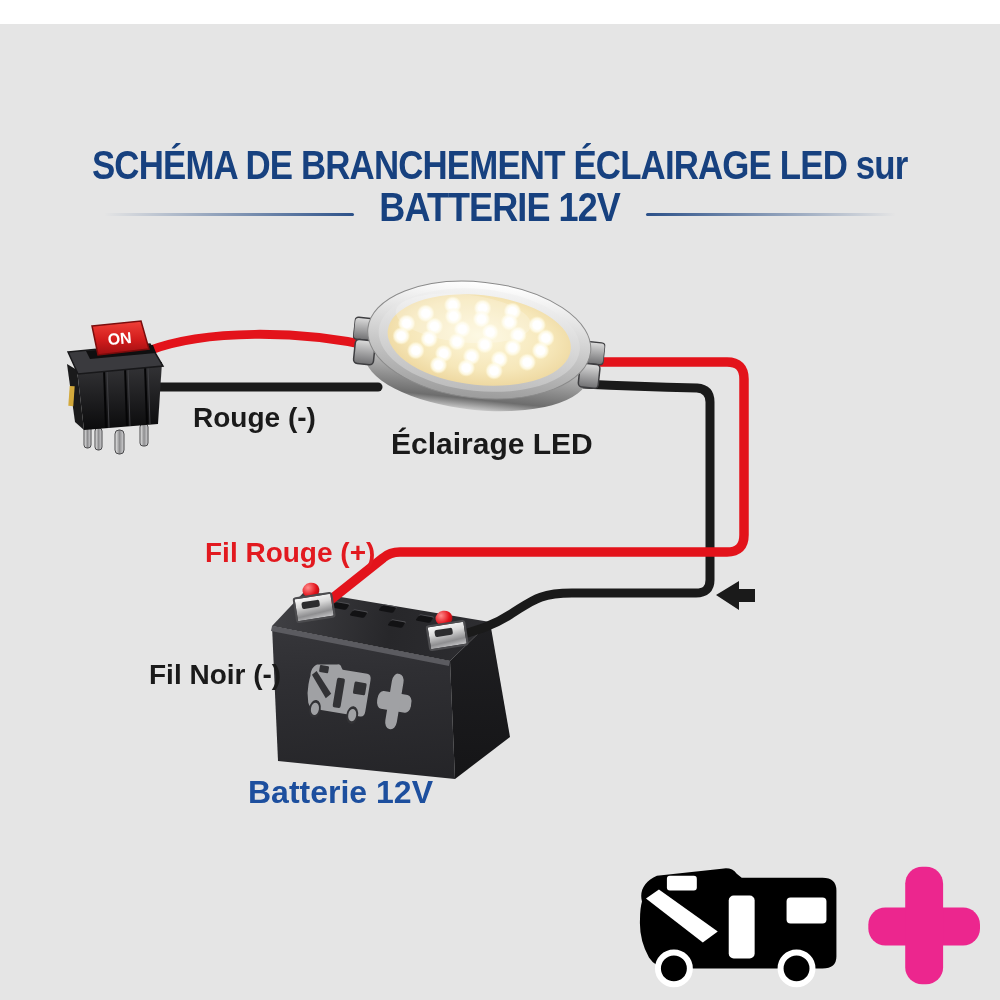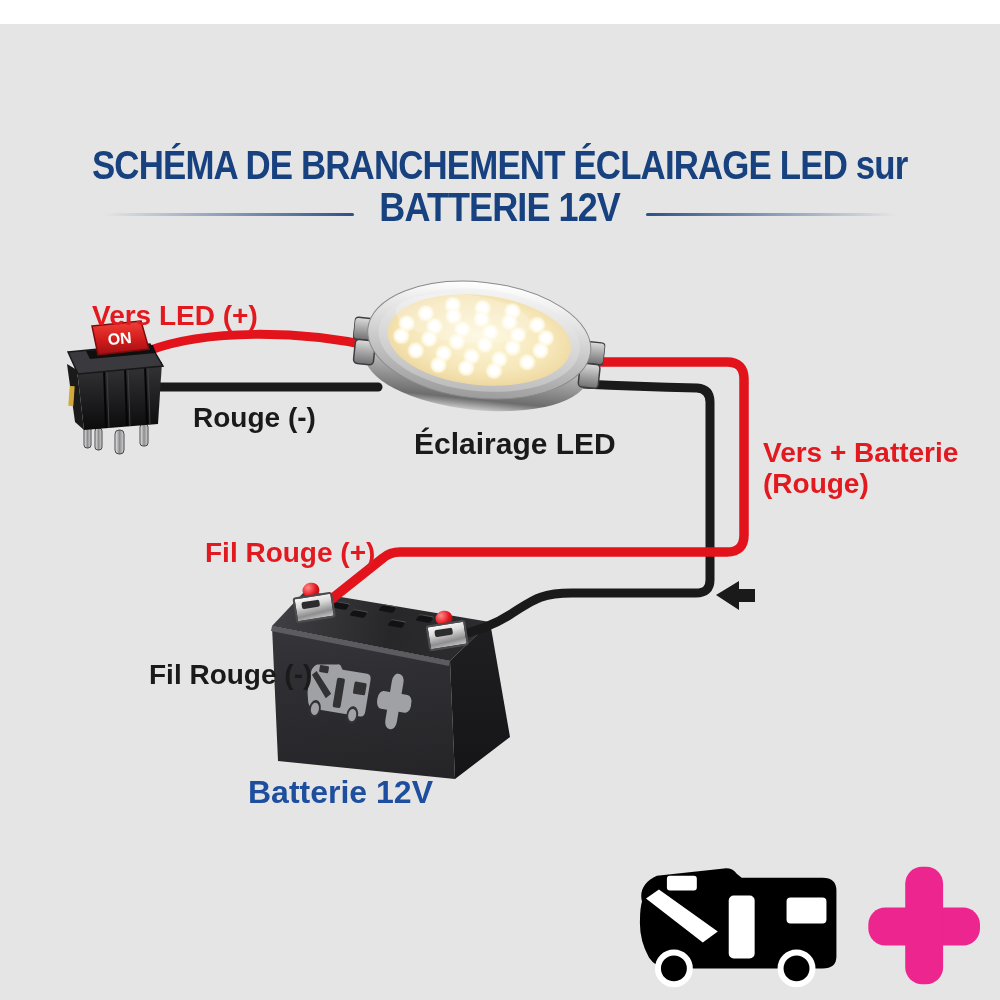--- a/index.html
+++ b/index.html
@@ -14,21 +14,21 @@
   .title2 .sq{display:inline-block;transform:scaleX(.9);letter-spacing:-1px;}
   .rule{position:absolute;top:189px;width:250px;height:3px;border-radius:2px;}
   .rule.l{left:104px;background:linear-gradient(90deg,rgba(24,65,127,0),rgba(24,65,127,.9));}
   .rule.r{left:646px;background:linear-gradient(270deg,rgba(24,65,127,0),rgba(24,65,127,.9));}
   
   .lbl{position:absolute;font-weight:700;white-space:nowrap;line-height:1.1;z-index:40;}
   .red{color:#E2191F;} .blk{color:#1A1A1A;} .blu{color:#1D4F9E;}
   .lbl-versled{left:92px;top:277px;font-size:28px;}
   .lbl-versminus{left:193px;top:379px;font-size:28px;}
   .lbl-inter{left:34px;top:428px;font-size:29px;}
-  .lbl-eclairage{left:414px;top:403px;font-size:30px;}
+  .lbl-eclairage{left:391px;top:403px;font-size:30px;}
   .lbl-versplus{left:763px;top:414px;font-size:28px;}
   .lbl-versmoins{left:760px;top:539px;font-size:28px;}
   .lbl-filrouge{left:205px;top:514px;font-size:28px;}
   .lbl-filnoir{left:149px;top:636px;font-size:28px;}
   .lbl-batterie{left:248px;top:751px;font-size:32px;}
   
   .wires{position:absolute;left:0;top:0;z-index:10;}
   .battery-body{position:absolute;left:252px;top:545px;width:290px;height:230px;z-index:5;}
   .face{position:absolute;left:0;top:0;width:290px;height:230px;}
   .face.top{background:linear-gradient(100deg,#46464a 0%,#27272a 45%,#333337 100%);
@@ -246,29 +246,24 @@
         <circle cx="120" cy="83" r="9"></circle>
         <circle cx="148" cy="83" r="9"></circle>
         <circle cx="176" cy="83" r="9"></circle>
       <circle cx="88" cy="95" r="9"></circle>
         <circle cx="116" cy="95" r="9"></circle>
         <circle cx="144" cy="95" r="9"></circle>
     </g>
     <ellipse cx="108" cy="46" rx="68" ry="24" fill="rgba(255,255,255,.22)"></ellipse>
   </svg>
 
-  <div class="lbl red lbl-versled">Vers LED (+)</div>
   <div class="lbl blk lbl-versminus">Rouge (-)</div>
   <div class="lbl blk lbl-eclairage">Éclairage LED</div>
-  <div class="lbl red lbl-versplus">
-    <span style="display:block">Vers + Batterie</span>
-    <span style="display:block">(Rouge)</span>
-  </div>
   <div class="lbl red lbl-filrouge">Fil Rouge (+)</div>
-  <div class="lbl blk lbl-filnoir">Fil Rouge (-)</div>
+  <div class="lbl blk lbl-filnoir">Fil Noir (-)</div>
   <div class="lbl blu lbl-batterie">Batterie 12V</div>
 
   <svg class="brand" viewBox="0 0 345 122">
     <g fill="#000000">
       <path d="M6,36 C3,25 9,15 21,10 L86,3 Q96,1 101,8 L106,12 L187,12 Q201,12 201,25 L201,91 Q201,103 187,103 L34,103 Q20,103 13,92 Q3,74 4,54 Q4,43 6,36 Z"></path>
       <circle cx="38" cy="103" r="16" stroke="#ffffff" stroke-width="6"></circle>
       <circle cx="161" cy="103" r="16" stroke="#ffffff" stroke-width="6"></circle>
     </g>
     <g fill="#ffffff">
       <polygon points="10,33 23,24 82,66 67,77"></polygon>

